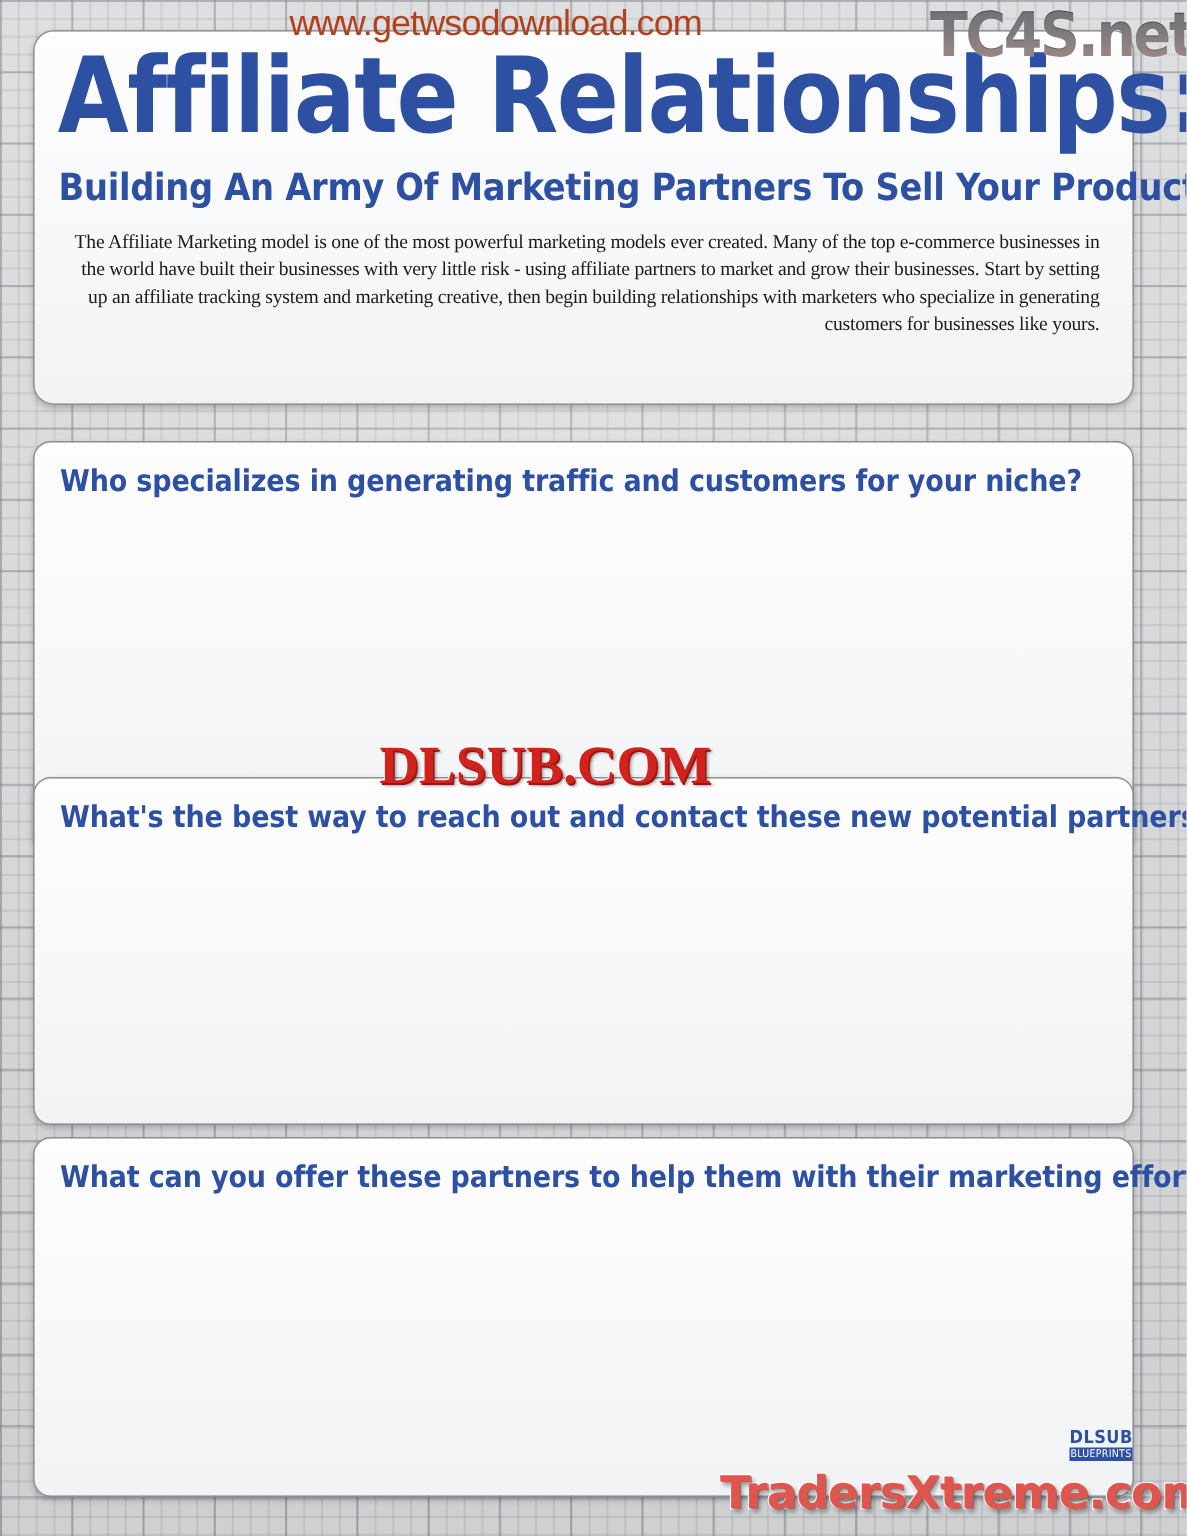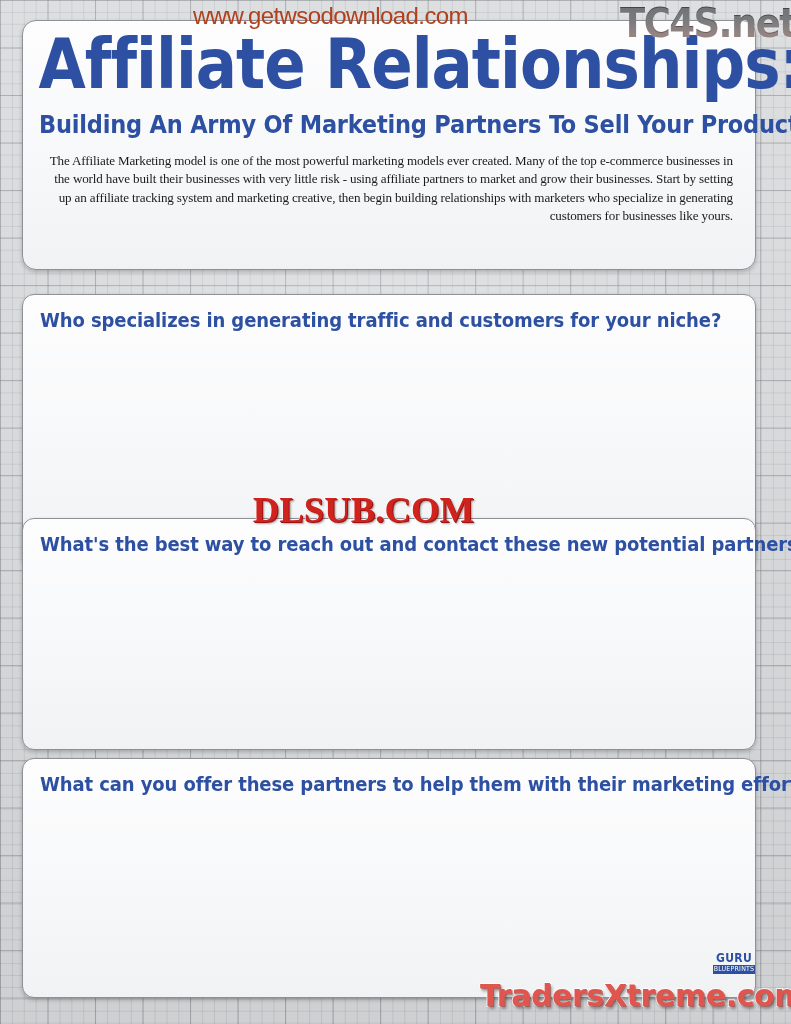--- a/index.html
+++ b/index.html
@@ -275,17 +275,17 @@
     <div class="question">What can you offer these partners to help them with their marketing efforts?</div>
     <div class="answer-area"></div>
   </div>
 
   <div class="wm-url">www.getwsodownload.com</div>
   <div class="wm-tc4s">TC4S.net</div>
   <div class="wm-dlsub">DLSUB.COM</div>
   <div class="wm-traders">TradersXtreme.com</div>
 
   <div class="guru-logo">
-    <div class="guru-top">GURU</div>
+    <div class="guru-top">DLSUB</div>
     <span class="guru-bottom">BLUEPRINTS</span>
   </div>
 
 </div>
 
 </body></html>

